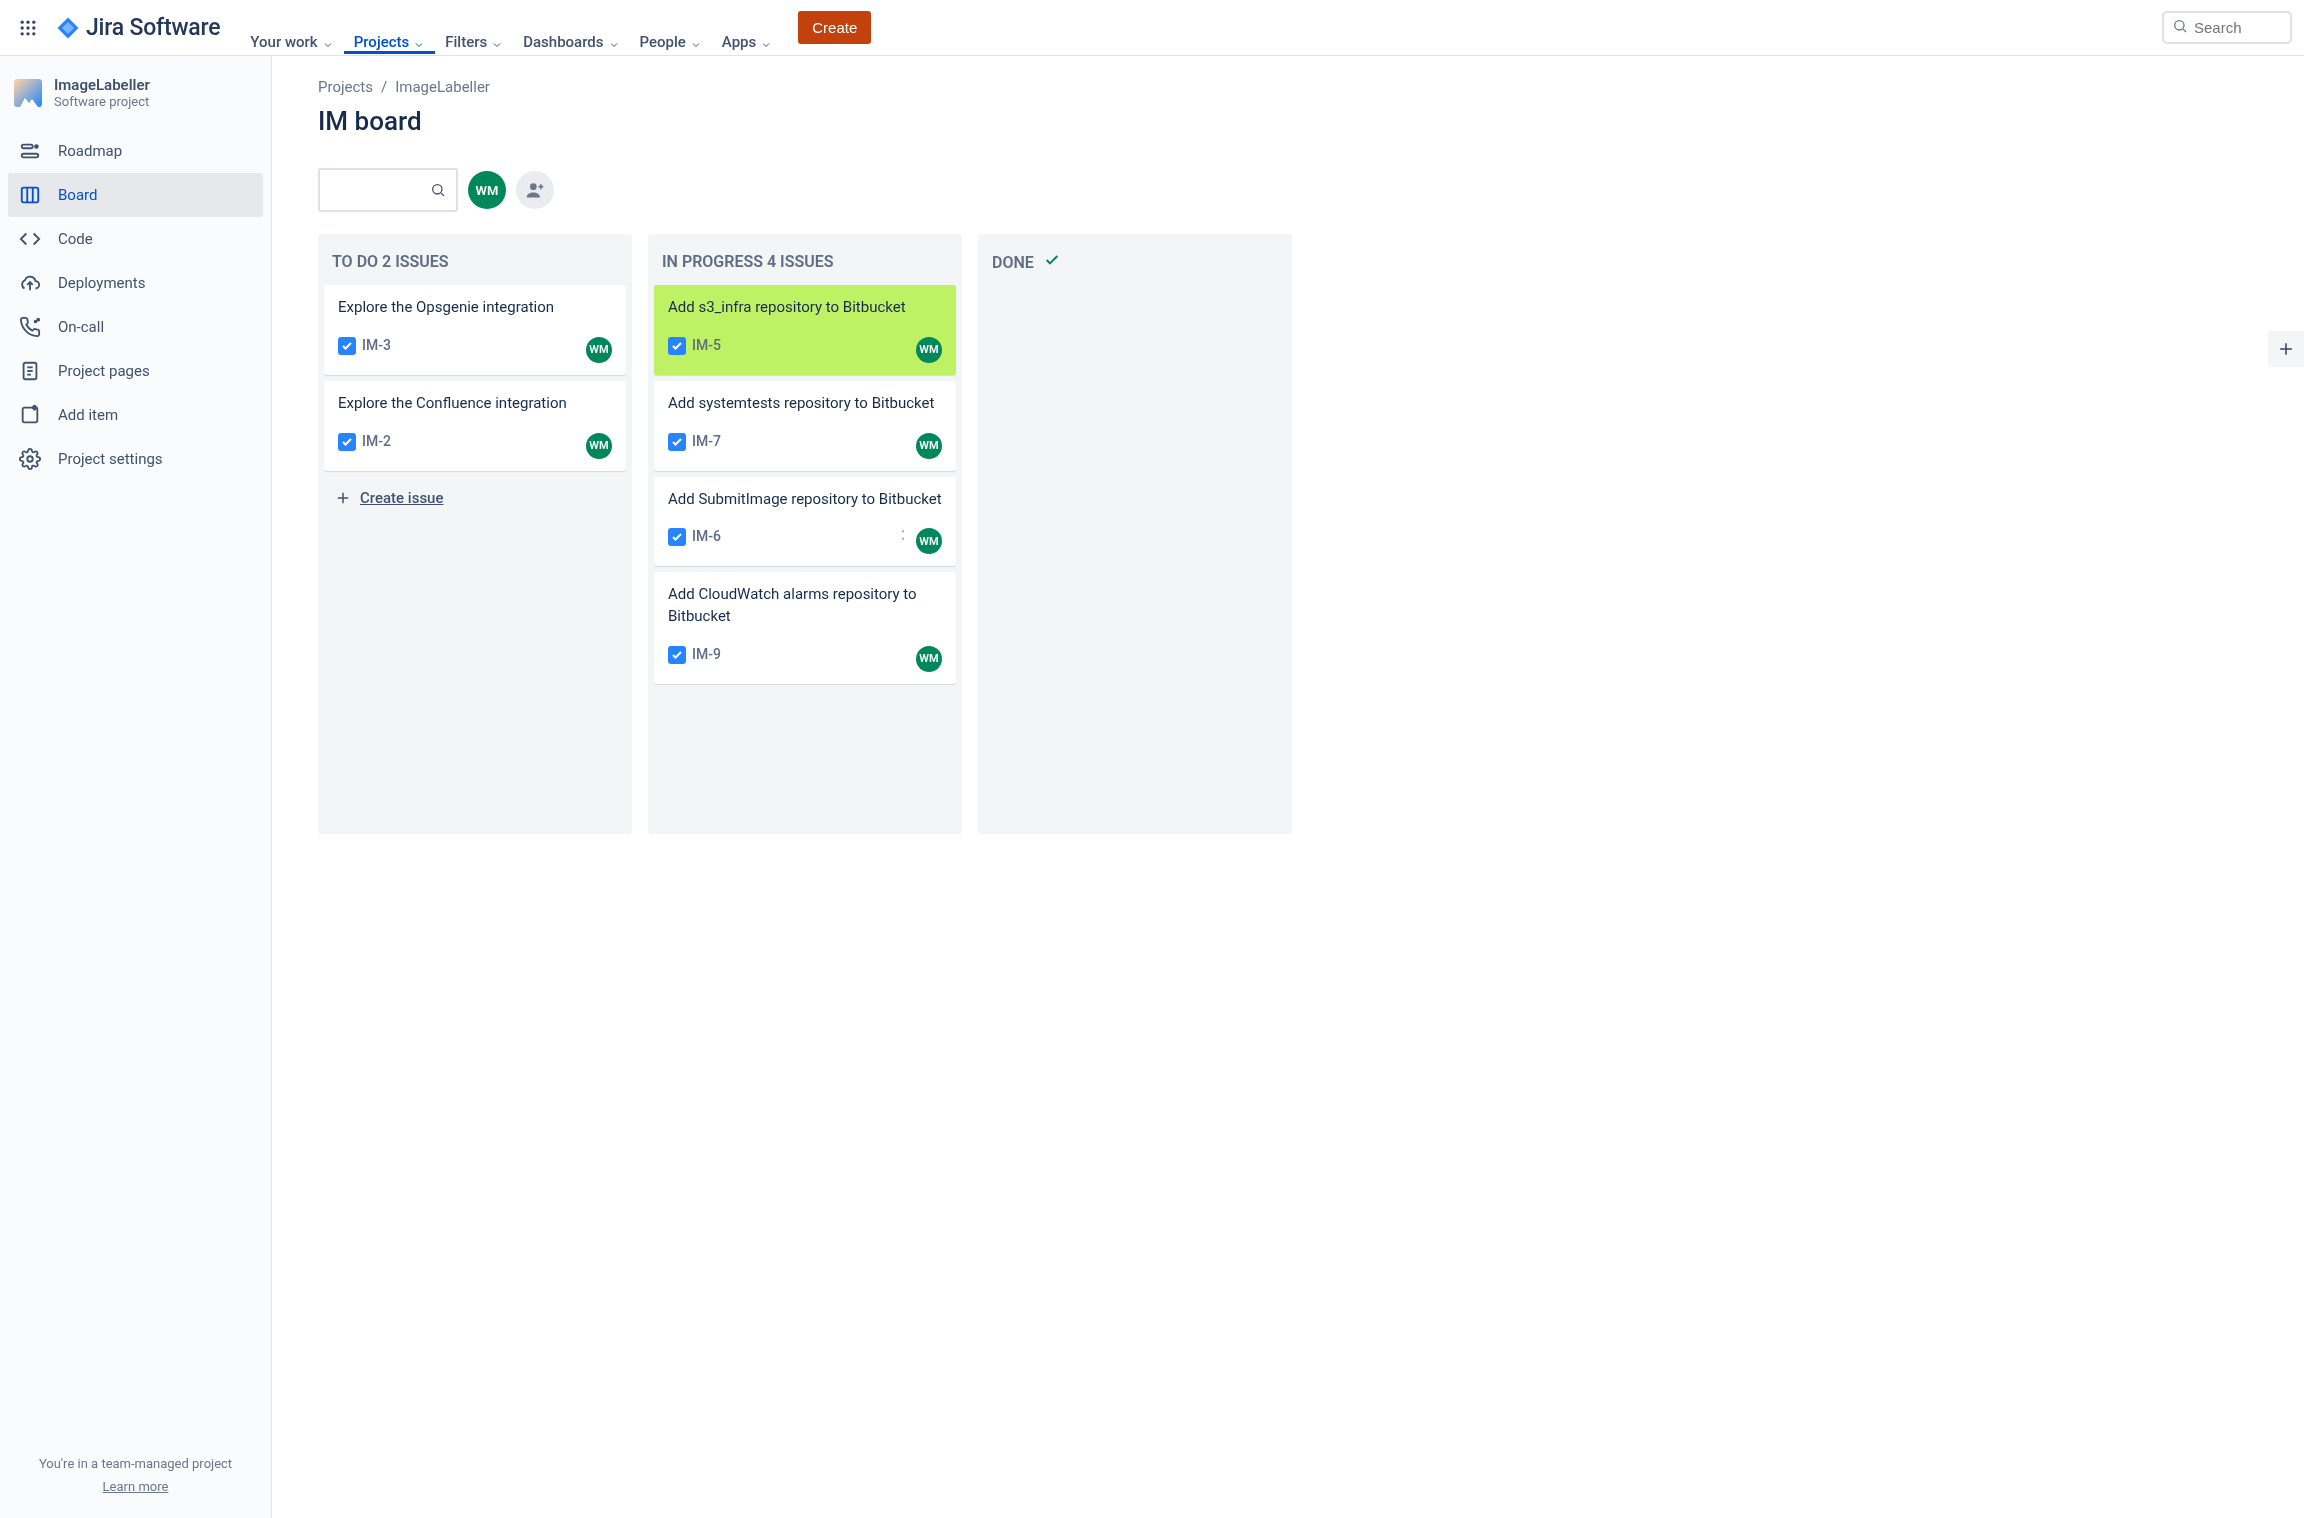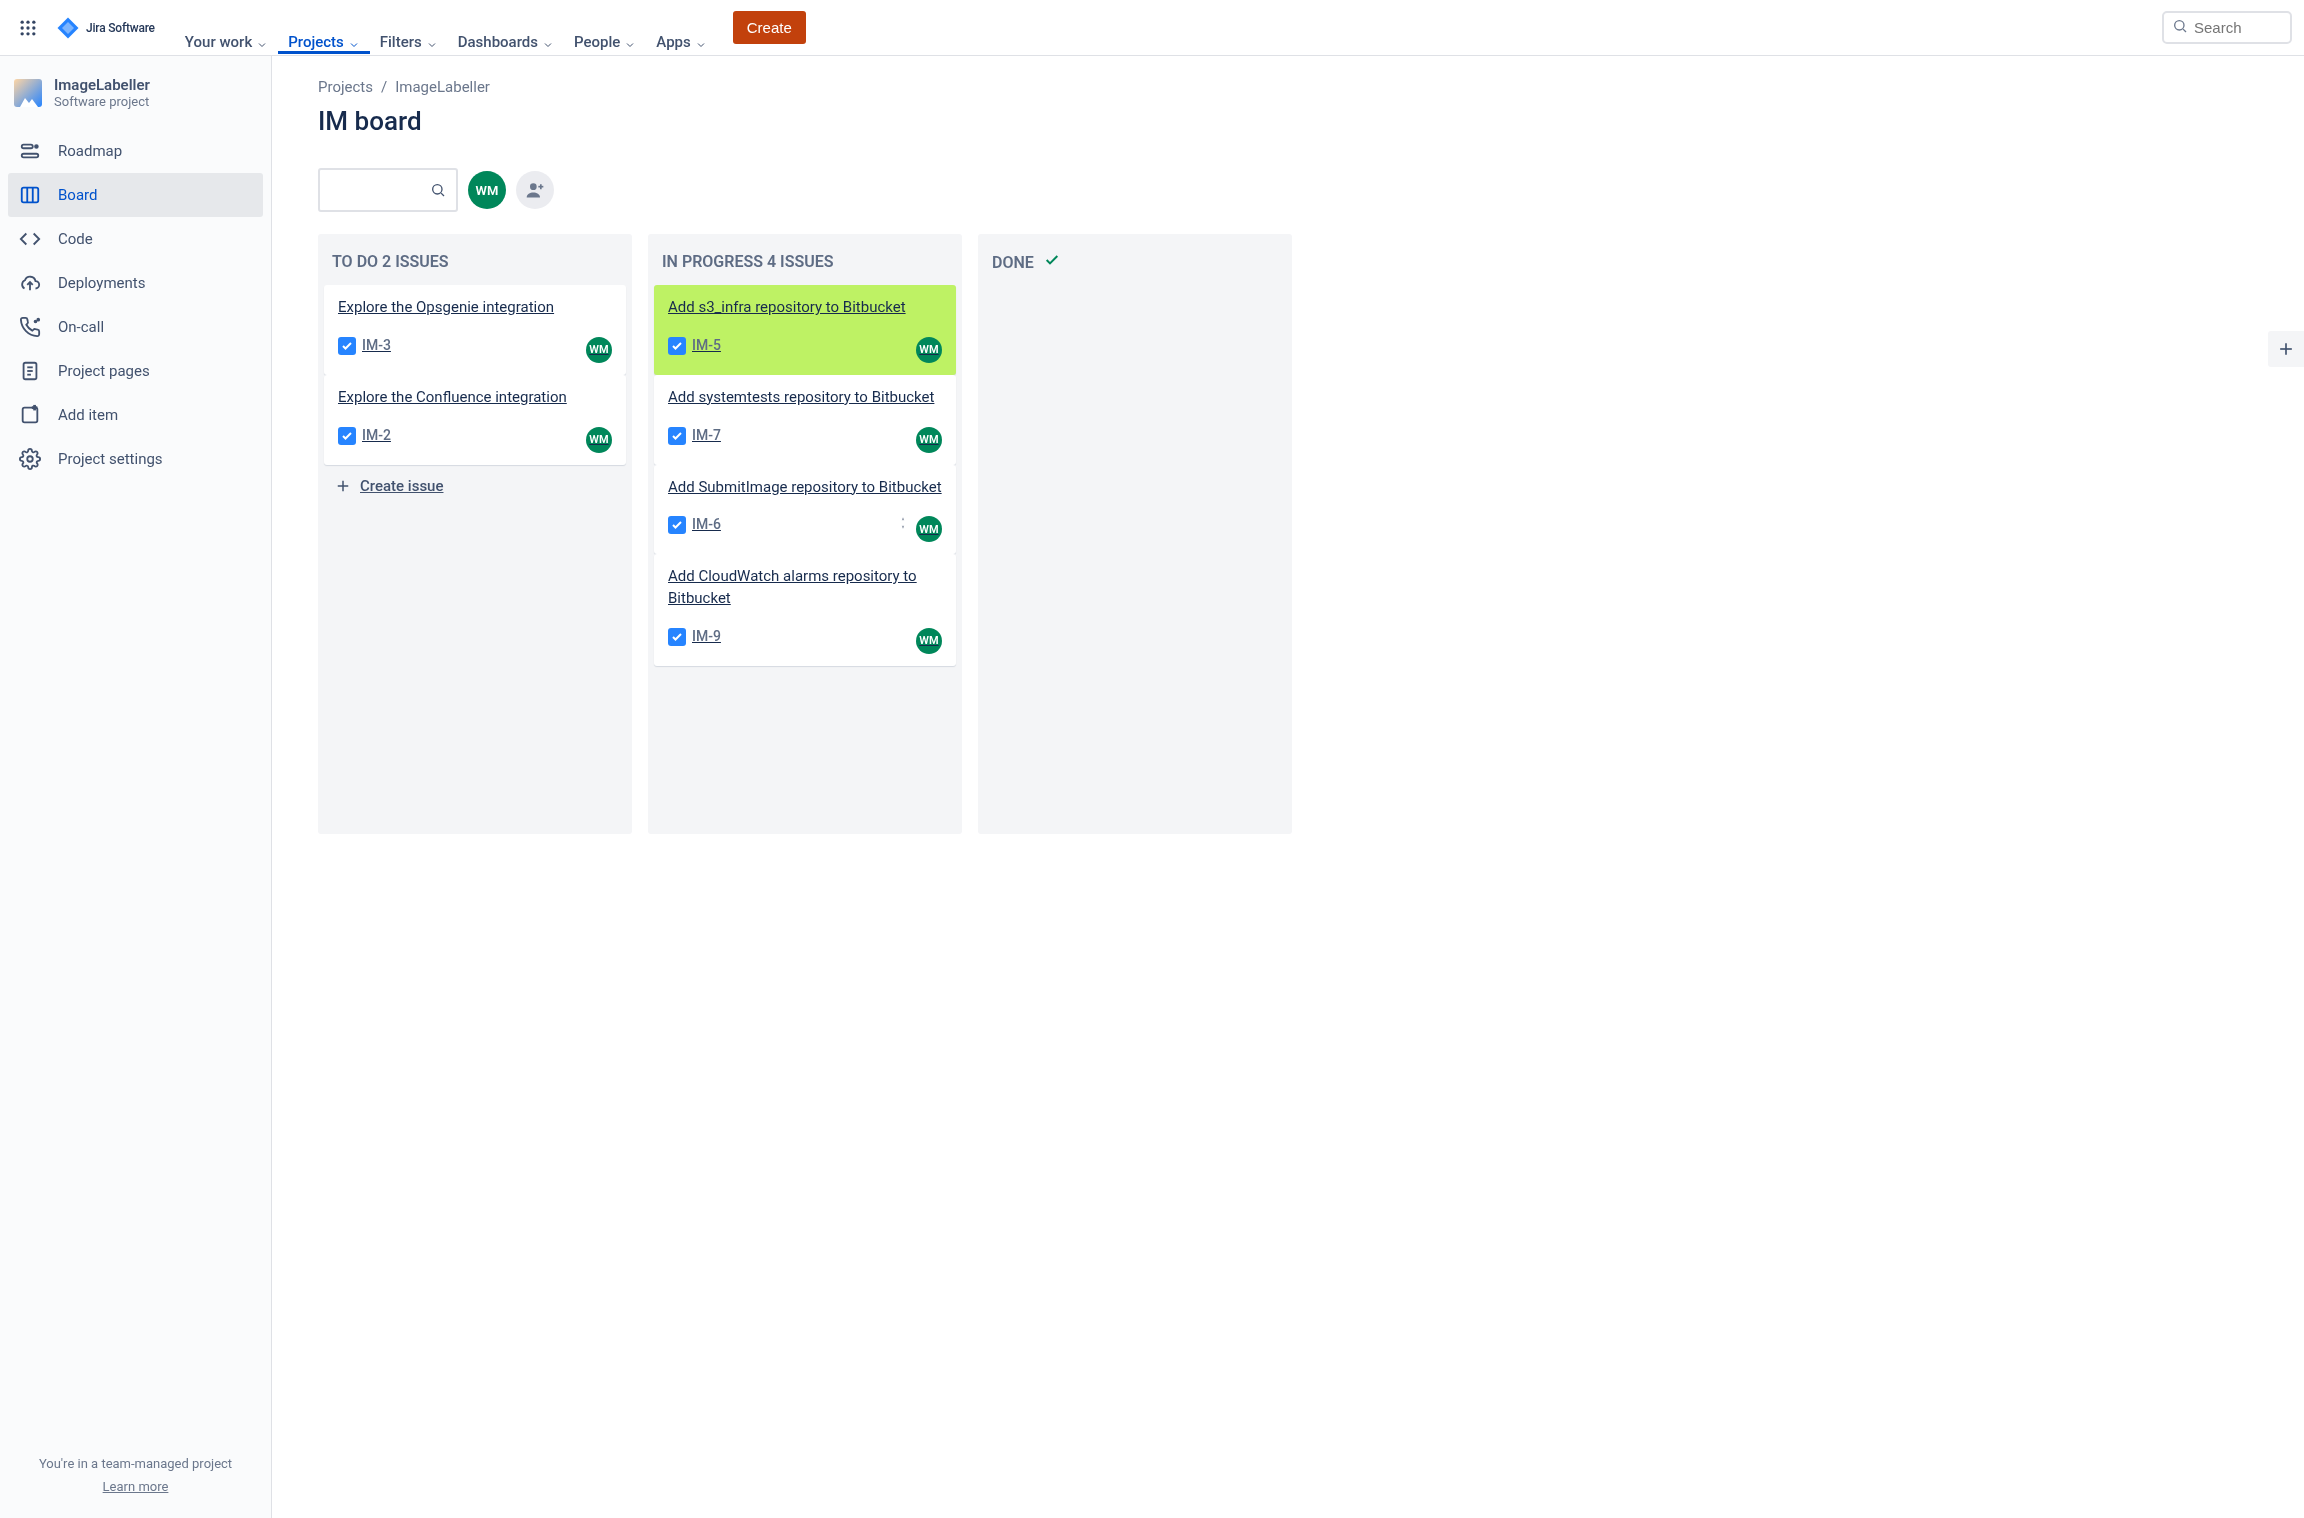--- a/index.html
+++ b/index.html
@@ -27,21 +27,21 @@
 }
 .logo-block {
   display: flex; align-items: center; gap: 6px;
   padding: 0 8px; margin-right: 8px;
 }
 .logo-diamond {
   color: #2684ff;
   display: flex;
 }
 .logo-text {
-  font-size: 12px;
+  font-size: 23px;
   font-weight: 500;
   color: #253858;
   letter-spacing: -0.2px;
   text-align: right;
 }
 .nav-item {
   display: flex; align-items: flex-end;
   padding: 0 10px;
   height: 54px;
   font-weight: 500;
@@ -190,24 +190,23 @@
   font-size: 16px;
   font-weight: 600;
   color: #5e6c84;
   display: flex; align-items: center; gap: 10px;
 }
 .col-header .check { color: #00875a; }
 .card {
   background: #fff;
   border-radius: 3px;
   box-shadow: 0 1px 1px rgba(9,30,66,.13);
-  margin-bottom: 0;
+  margin-bottom: 6px;
   padding: 12px 14px;
   cursor: pointer;
-  text-decoration: underline;
 }
 .card.selected {
   background: #bef264;
 }
 .card-title {
   font-size: 15px;
   color: #172b4d;
   line-height: 1.45;
 }
 .card-footer {

